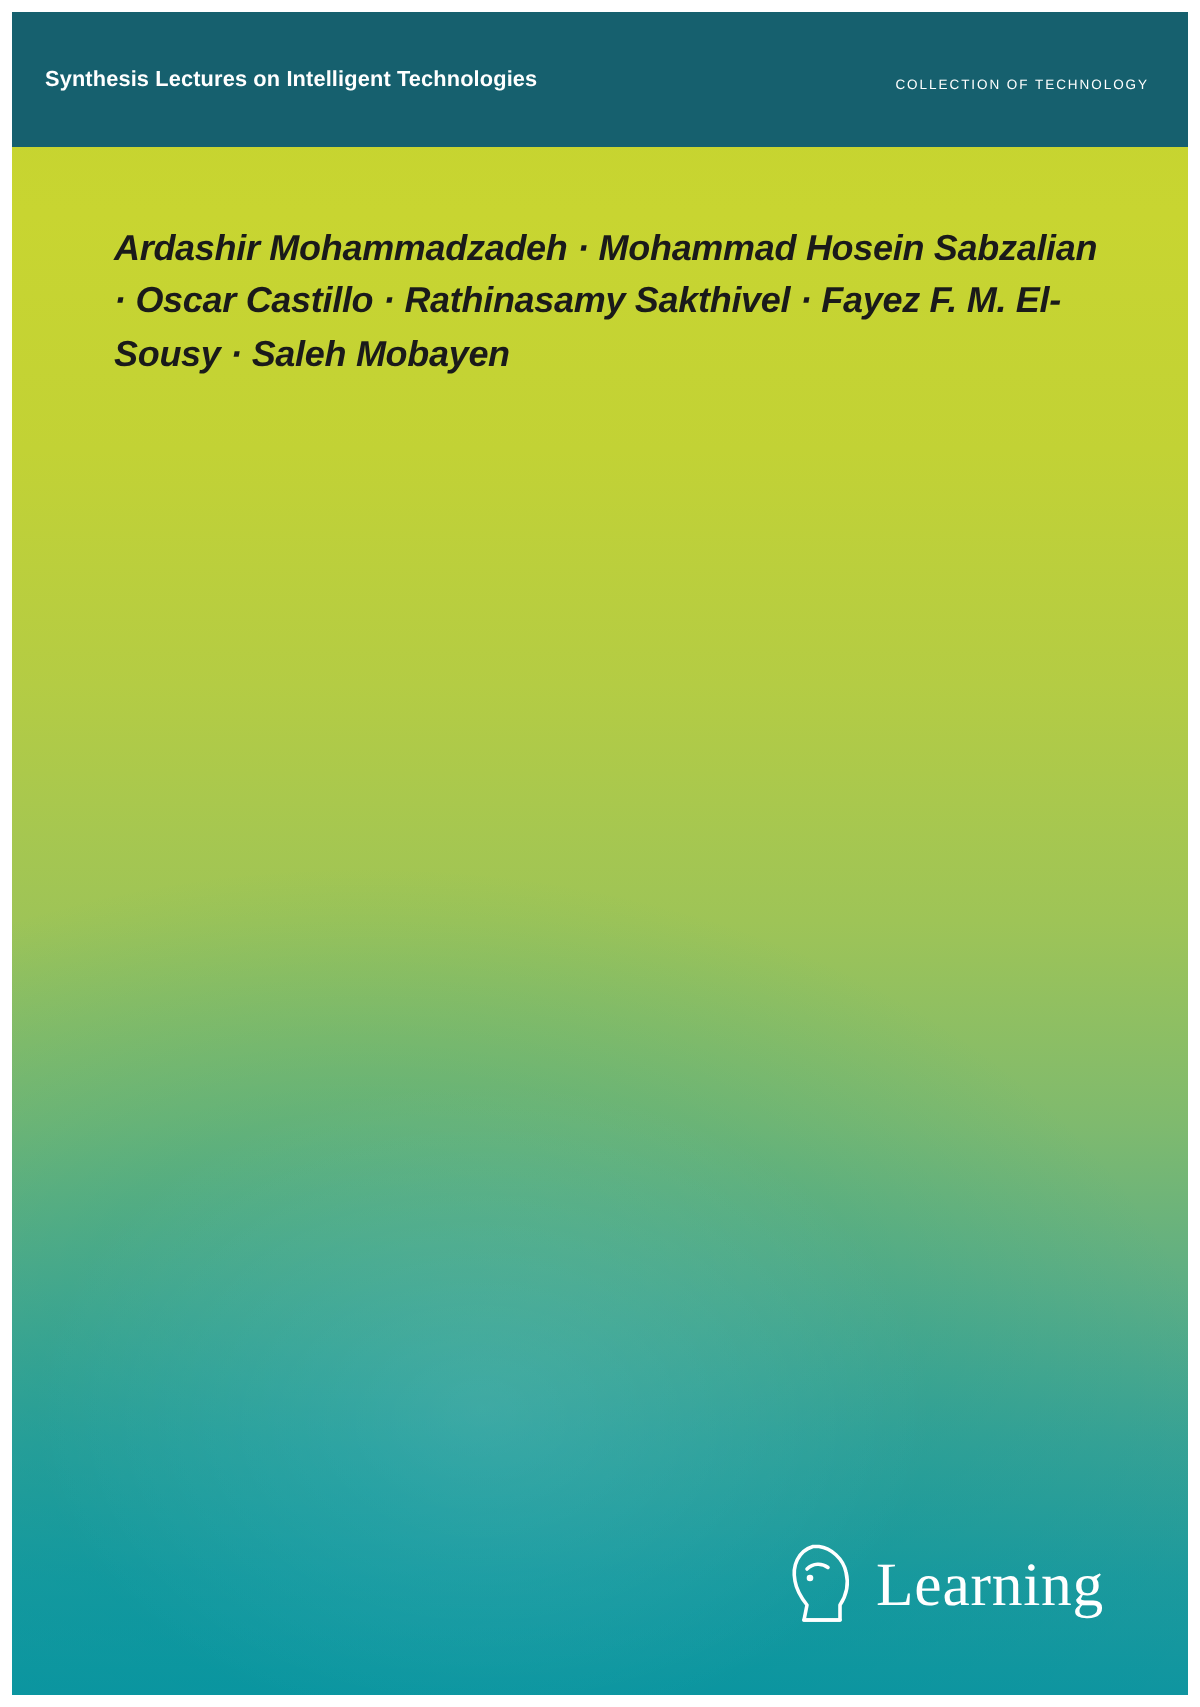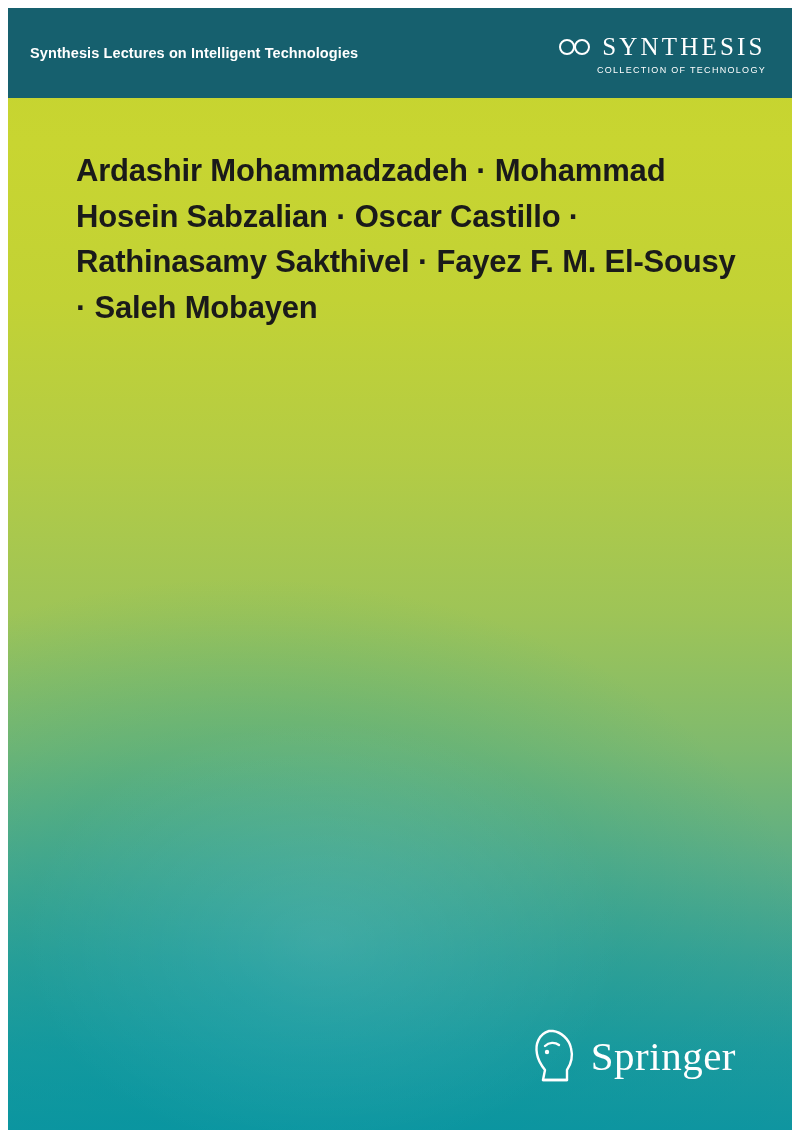--- a/index.html
+++ b/index.html
@@ -111,24 +111,25 @@
     margin-left: 40px;
   }
 
   
   .authors {
     position: absolute;
     left: 68px;
     top: 140px;
     width: 660px;
     color: #1a1a1a;
-    font-size: 31px;
+    font-size: 24px;
     font-weight: bold;
     line-height: 1.47;
     letter-spacing: -0.2px;
+    font-style: italic;
   }
 
   
   .title {
     position: absolute;
     left: 62px;
     top: 358px;
     width: 660px;
     color: #000000;
     font-size: 57px;
@@ -163,43 +164,34 @@
 
 <div class="cover">
   <div class="cover-inner">
     <div class="cover-bg"></div>
     <div class="cover-sheen"></div>
 
     <div class="series-band">
       <div class="series-title">Synthesis Lectures on Intelligent Technologies</div>
 
       <div class="synthesis-logo">
-        <div class="synthesis-row">
-          <span class="synthesis-mark">
-            <svg width="36" height="18" viewBox="0 0 36 18" aria-hidden="true">
-              <circle cx="10" cy="9" r="7" fill="none" stroke="#ffffff" stroke-width="2"></circle>
-              <circle cx="25" cy="9" r="7" fill="none" stroke="#ffffff" stroke-width="2"></circle>
-            </svg>
-          </span>
-          <span class="synthesis-word">SYNTHESIS</span>
-        </div>
         <div class="synthesis-sub">COLLECTION OF TECHNOLOGY</div>
       </div>
     </div>
 
     <div class="authors">Ardashir Mohammadzadeh · Mohammad Hosein Sabzalian · Oscar Castillo · Rathinasamy Sakthivel · Fayez F. M. El-Sousy · Saleh Mobayen</div>
 
 
     <div class="springer">
       <span class="springer-mark">
         <svg width="52" height="64" viewBox="0 0 52 64" aria-hidden="true">
           <g fill="none" stroke="#ffffff" stroke-width="2.4" stroke-linejoin="round" stroke-linecap="round">
             <path d="M22 7 C12 10, 8 20, 10 30 C11 36, 14 41, 18 46 L16 56 L40 56 L40 46 C44 40, 46 32, 44 24 C42 15, 34 8, 26 7 Z"></path>
             <path d="M18 22 C22 18, 28 18, 32 21"></path>
             <circle cx="20" cy="28" r="2.2" fill="#ffffff" stroke="none"></circle>
             <path d="M16 56 L40 56"></path>
           </g>
         </svg>
       </span>
-      <span class="springer-word">Springer</span>
+      <span class="springer-word">Learning</span>
     </div>
   </div>
 </div>
 
 </body></html>

